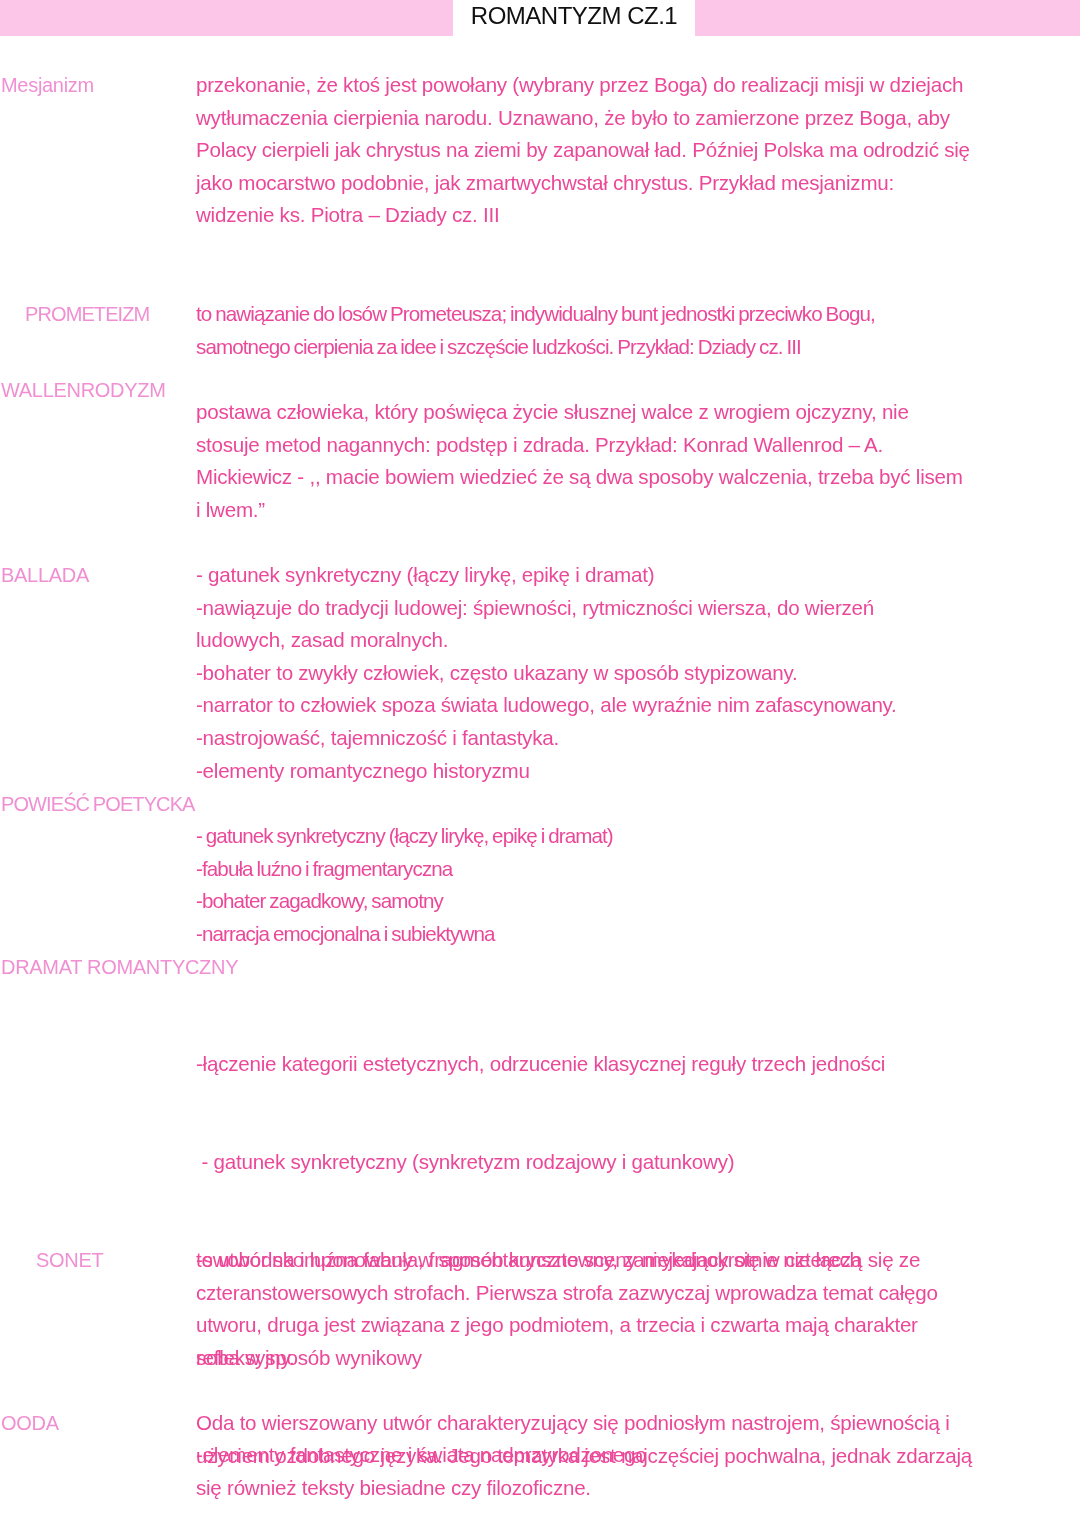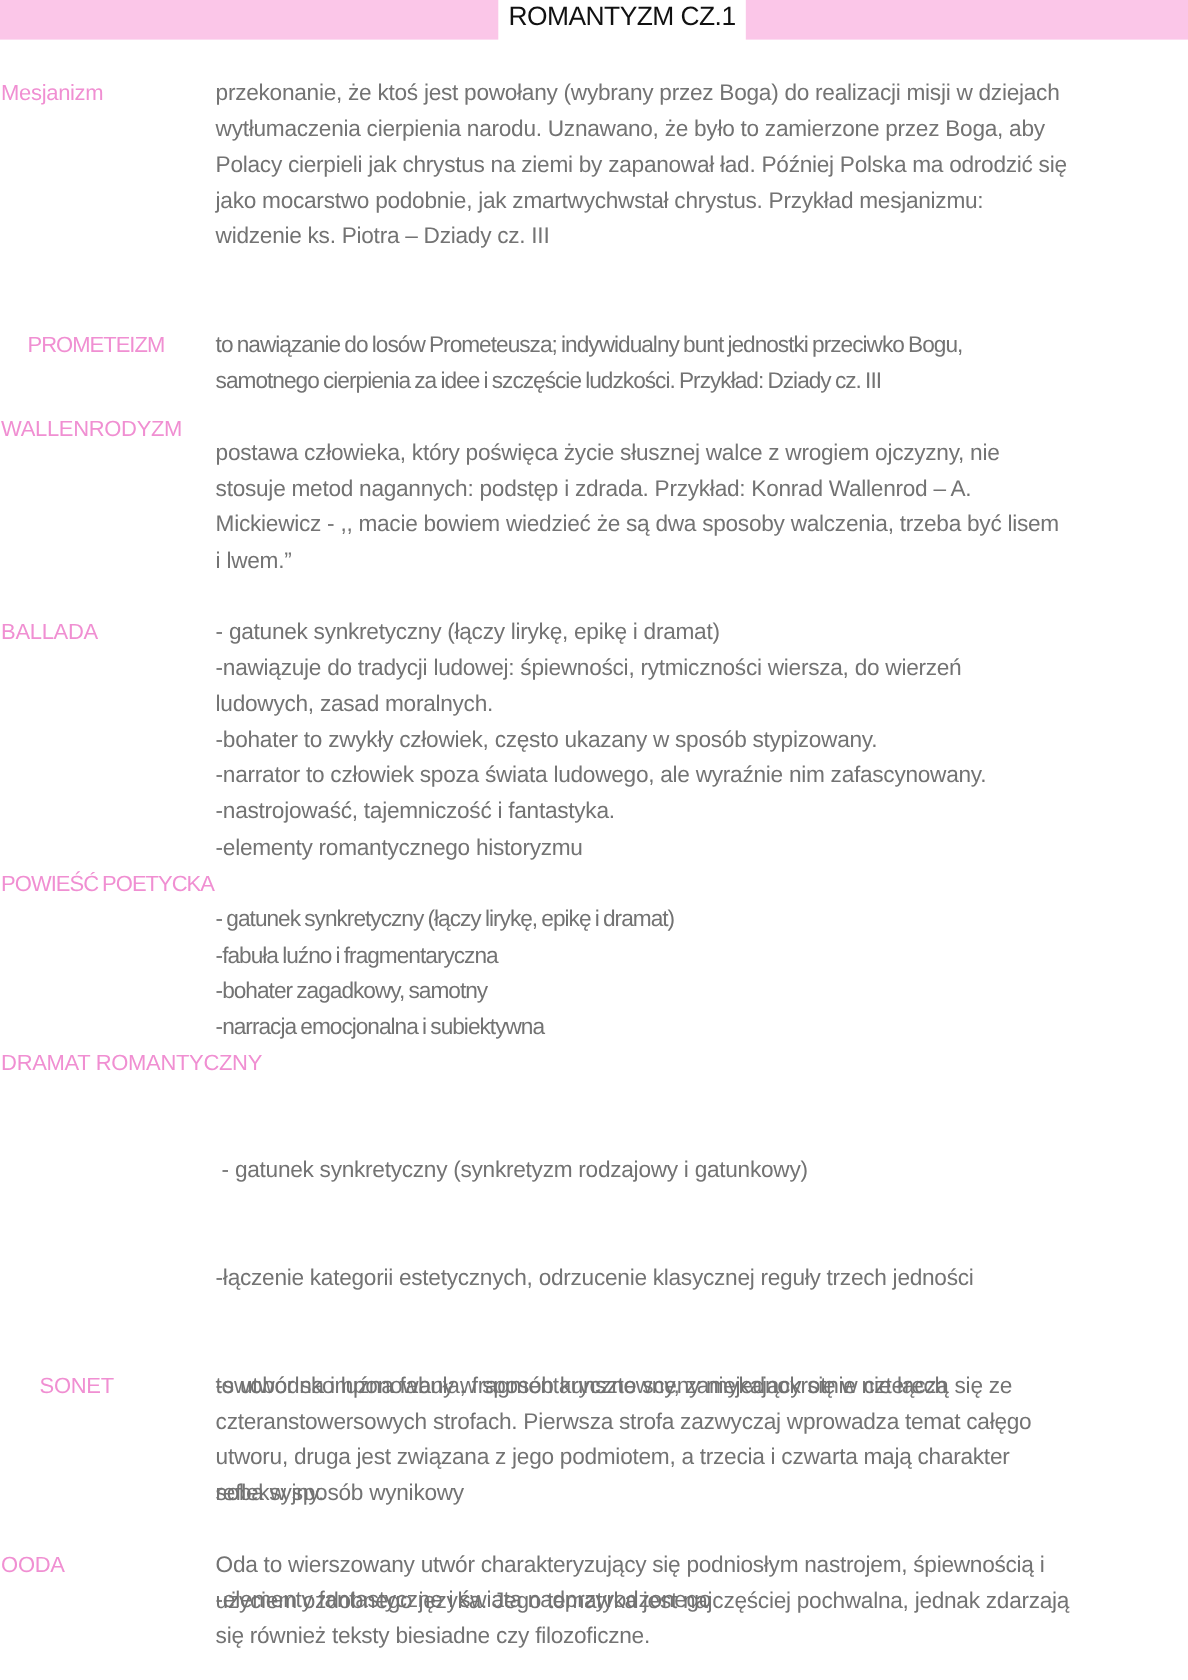--- a/index.html
+++ b/index.html
@@ -20,21 +20,21 @@
       left: 0;
       top: 0;
       width: 1080px;
       height: 36px;
       background: #fbc6e8;
     }
     .header-title {
       position: absolute;
       left: 453px;
       top: 0;
-      width: 225px;
+      width: 242px;
       height: 38px;
       background: #ffffff;
       font-size: 24px;
       line-height: 32px;
       text-align: center;
       color: #111111;
       letter-spacing: -0.5px;
       white-space: nowrap;
     }
     .term {
@@ -45,21 +45,21 @@
       color: #f08fd2;
       white-space: nowrap;
       letter-spacing: -0.3px;
     }
     .def {
       position: absolute;
       left: 196px;
       width: 884px;
       font-size: 20.6px;
       line-height: 32.6px;
-      color: #737373;
+      color: #ec4899;
       letter-spacing: -0.25px;
     }
     .line {
       display: block;
       white-space: nowrap;
     }
     .condensed {
       letter-spacing: -0.9px;
       word-spacing: -1px;
     }
@@ -107,22 +107,22 @@
 <div class="term condensed" style="top:788px;">POWIEŚĆ POETYCKA</div>
 <div class="def condensed" style="top:820px;">
   <span class="line">- gatunek synkretyczny (łączy lirykę, epikę i dramat)</span>
   <span class="line">-fabuła luźno i fragmentaryczna</span>
   <span class="line">-bohater zagadkowy, samotny</span>
   <span class="line">-narracja emocjonalna i subiektywna</span>
 </div>
 
 <div class="term" style="top:951px;">DRAMAT ROMANTYCZNY</div>
 <div class="def" style="top:983px; white-space:pre;">
+  <span class="line">-łączenie kategorii estetycznych, odrzucenie klasycznej reguły trzech jedności</span>
   <span class="line" style="white-space:pre;"> - gatunek synkretyczny (synkretyzm rodzajowy i gatunkowy)</span>
-  <span class="line">-łączenie kategorii estetycznych, odrzucenie klasycznej reguły trzech jedności</span>
   <span class="line">-swobodna i luźna fabuła, fragmentaryczne sceny niejednokrotnie nie łączą się ze</span>
   <span class="line">soba w sposób wynikowy</span>
   <span class="line">-elementy fantastyczne i świata nadprzyrodzonego</span>
   
   
 </div>
 
 <div class="term" style="top:1244px;margin-left:35px;">SONET</div>
 <div class="def" style="top:1244px;">
   <span class="line">to utwór skomponowany w sposób kunsztowny, zamykający się w czterech</span>

